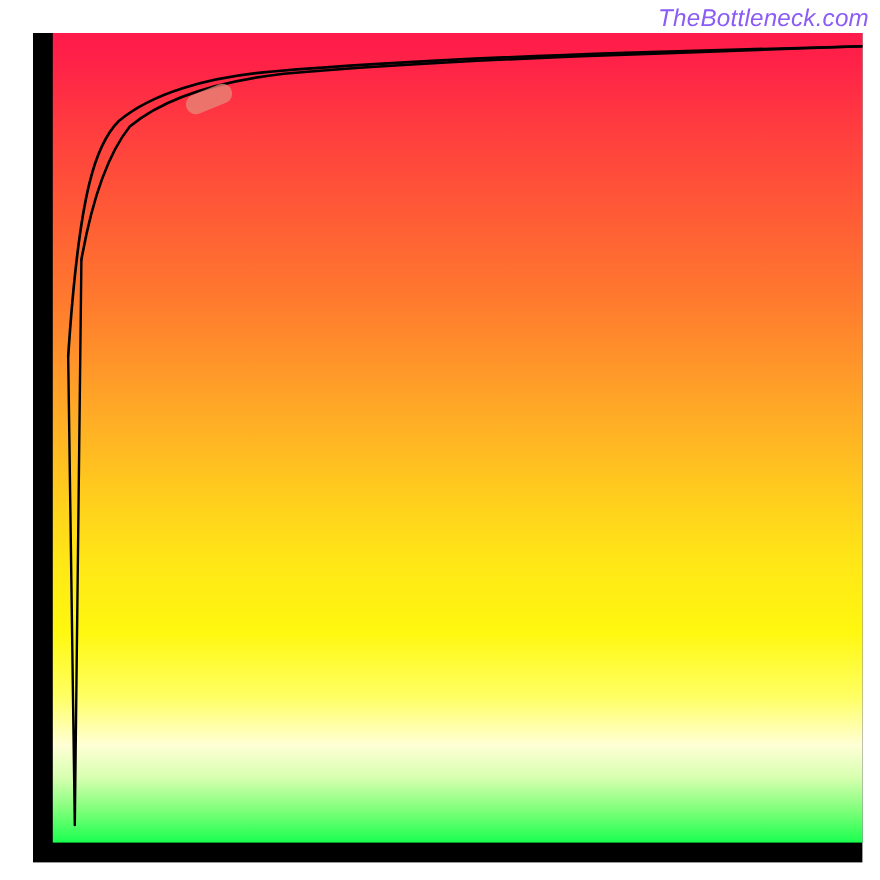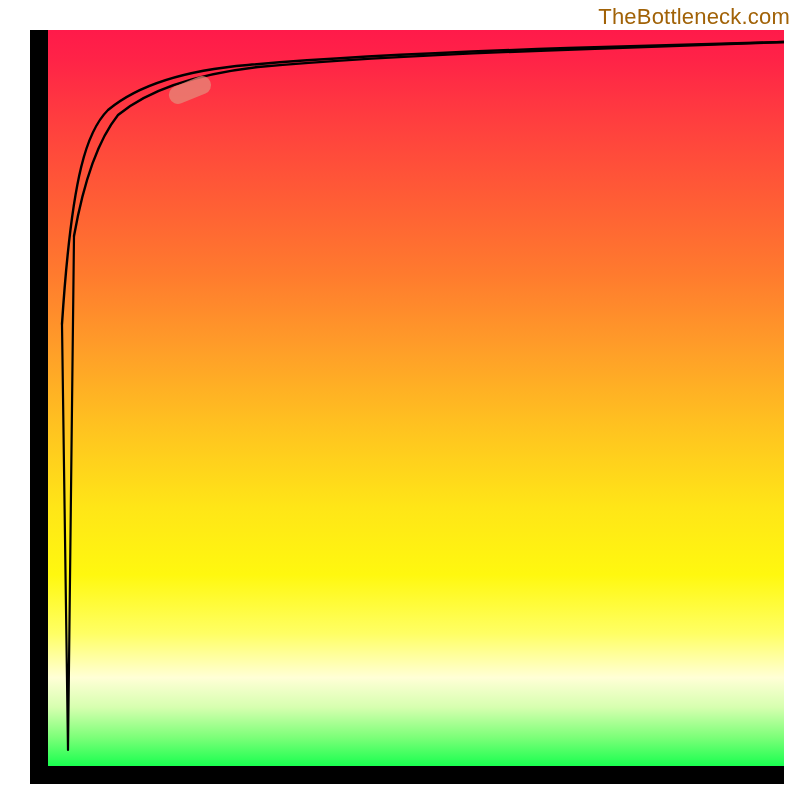--- a/index.html
+++ b/index.html
@@ -9,23 +9,24 @@
     background: #ffffff;
     font-family: Arial, Helvetica, sans-serif;
     position: relative;
     overflow: hidden;
   }
   .attribution {
     position: absolute;
     top: 4px;
     right: 10px;
     font-size: 22px;
-    color: #a16207;
+    color: #8b5cf6;
     font-weight: 400;
     letter-spacing: 0.2px;
+    font-style: italic;
   }
   .chart-frame {
     position: absolute;
     left: 30px;
     top: 30px;
     width: 754px;
     height: 754px;
     background: #000;
   }
   

